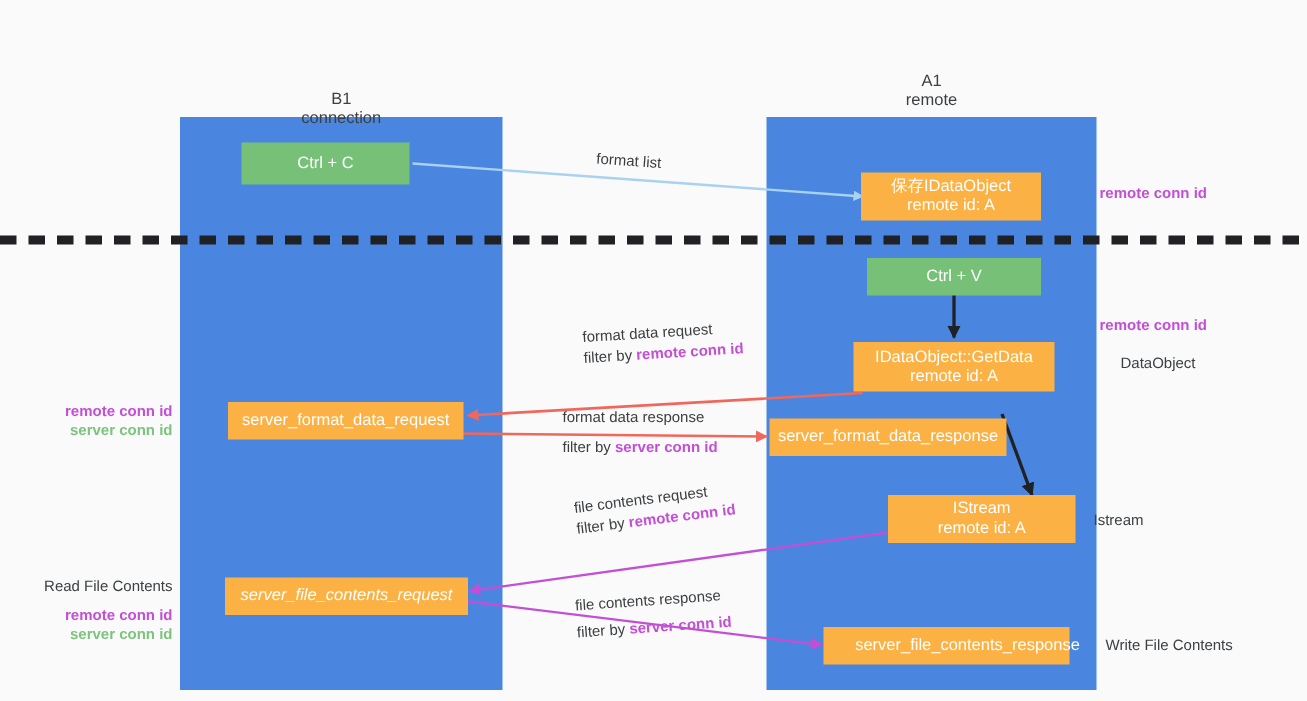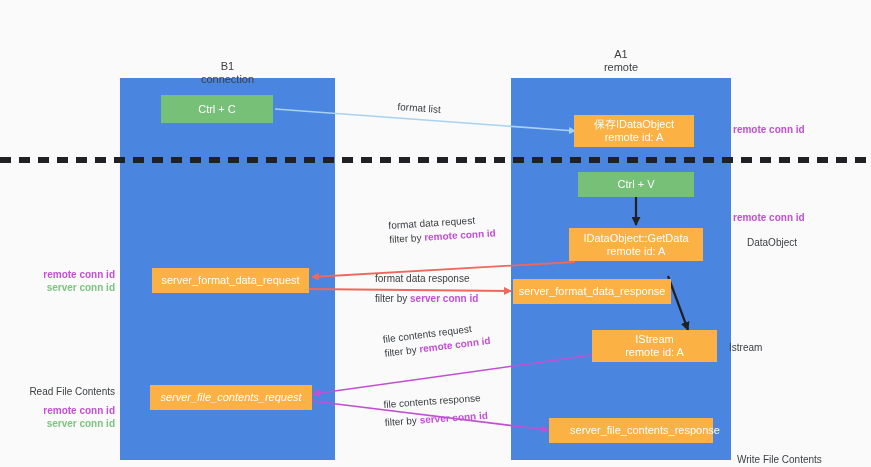--- a/index.html
+++ b/index.html
@@ -198,15 +198,15 @@
   <div class="abs side-note server right-align" style="left:0px; top:417px; width:115px;">server conn id</div>
 
   <div class="abs side-note remote" style="left:733px; top:123px;">remote conn id</div>
 
   <div class="abs side-note remote" style="left:733px; top:211px;">remote conn id</div>
 
   <div class="abs side-note" style="left:731px; top:236px;padding-left:16px;">DataObject</div>
 
   <div class="abs side-note" style="left:729px; top:341px;">Istream</div>
 
-  <div class="abs side-note" style="left:737px; top:424px;margin-top:29px;">Write File Contents</div>
+  <div class="abs side-note" style="left:737px; top:424px;">Write File Contents</div>
 
 </div>
 
 </body></html>

